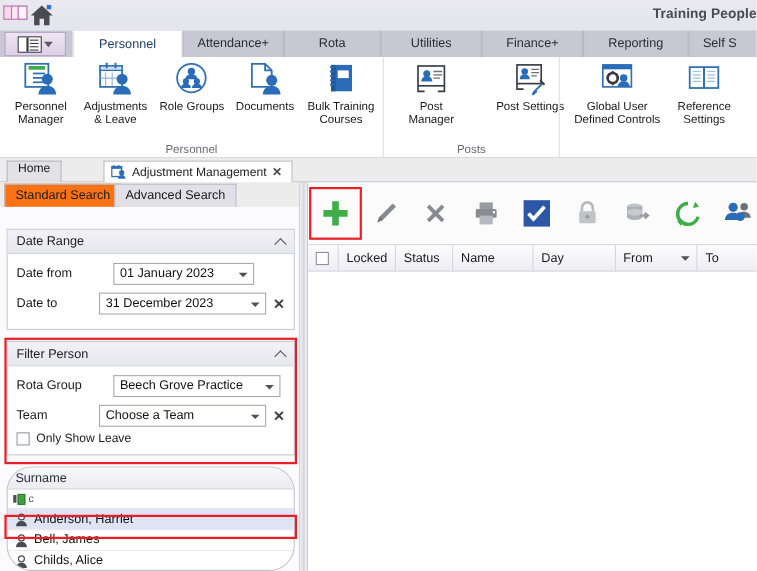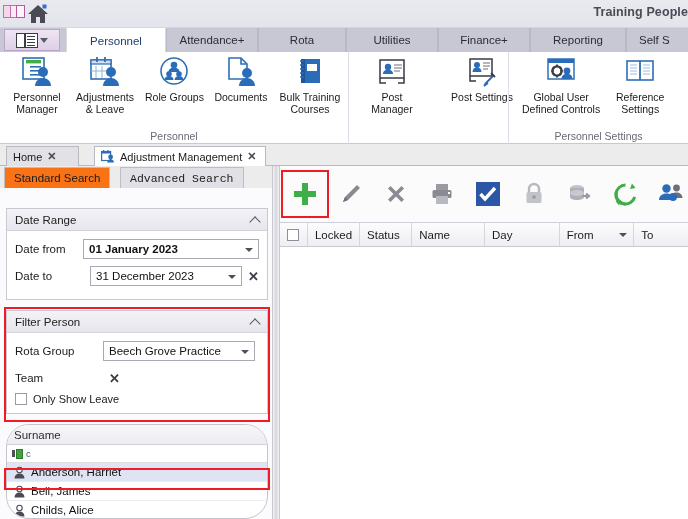--- a/index.html
+++ b/index.html
@@ -346,20 +346,21 @@
             <path d="M6.5 16c0-3 2-4.4 4.5-4.4s4.5 1.4 4.5 4.4z" fill="#2b6cb8"></path>
             <path d="M17 7h7M17 10h7M17 13h5" stroke="#6f6f7a" stroke-width="1.2"></path>
             <path d="M4 20v5h6" fill="none" stroke="#3a3a44" stroke-width="1.5"></path>
             <path d="M19 28l8-8M21 26l-3 4 4-3" fill="#2b6cb8" stroke="#2b6cb8" stroke-width="1.8"></path>
             <path d="M25 17l4 4" stroke="#3a3a44" stroke-width="1.8"></path>
           </svg>
         </div>
         <div class="glabel">Post Settings</div>
       </div>
     </div>
+    <div class="gcaption">Posts</div>
   </div>
 
   <div class="rgroup" style="left:508px;width:180px;">
     <div class="gitems" style="padding-left:8px;">
       <div class="gitem" style="min-width:88px">
         <div class="gicon">
           <svg width="32" height="32" viewBox="0 0 32 32">
             <rect x="3" y="3" width="26" height="20" fill="#fff" stroke="#2f6fb5" stroke-width="1.5"></rect>
             <rect x="3" y="3" width="26" height="4" fill="#2b6cb8"></rect>
             <circle cx="12" cy="15" r="4.6" fill="none" stroke="#3a3a44" stroke-width="2.4"></circle>
@@ -376,26 +377,25 @@
           <svg width="32" height="32" viewBox="0 0 32 32">
             <rect x="3" y="5" width="26" height="19" fill="#fff" stroke="#2f6fb5" stroke-width="1.6"></rect>
             <path d="M16 5v19" stroke="#2f6fb5" stroke-width="1.8"></path>
             <path d="M6 9h7M6 12h7M6 15h7M6 18h7M19 9h7M19 12h7M19 15h7M19 18h7" stroke="#9bc0e2" stroke-width="1.1"></path>
           </svg>
         </div>
         <div class="glabel">Reference
 Settings</div>
       </div>
     </div>
-    <div class="gcaption">Personnel Settings</div>
   </div>
 </div>
 
 <div class="doctabs">
-  <div class="dtab" style="left:6px;width:73px;">
+  <div class="dtab" style="left:6px;width:50px;flex-direction:column;">
     <span>Home</span>
     <span class="x">✕</span>
   </div>
   <div class="dtab active" style="left:74px;width:172px;margin-left:20px;">
     <span class="dtab-ico">
       <svg width="14" height="13" viewBox="0 0 14 13">
         <rect x="0.6" y="1.5" width="9" height="9" fill="#fff" stroke="#2f6fb5" stroke-width="1.2"></rect>
         <rect x="0.6" y="1.5" width="9" height="2" fill="#2b6cb8"></rect>
         <path d="M2.6 0v2M7 0v2" stroke="#2f6fb5" stroke-width="1.2"></path>
         <circle cx="9.6" cy="7" r="2.4" fill="#2b6cb8"></circle>
@@ -406,35 +406,35 @@
     <span class="x">✕</span>
   </div>
 </div>
 
 <div class="leftpane">
 
   <div class="searchtabs">
     <div class="stab active" style="left:4px;">
       <span>Standard Search</span>
     </div>
-    <div class="stab" style="left:120px;font-family:Liberation Mono, monospace;">
+    <div class="stab" style="left:104px;">
       <span>Advanced Search</span>
     </div>
   </div>
 
   <div class="sec" style="top:42px;">
     <div class="sec-head">
       <span>Date Range</span>
       <span class="chev"></span>
     </div>
     <div class="sec-body">
       <div class="frow">
         <div class="flabel">Date from</div>
         <div class="fctl">
-          <div class="combo" style="width:176px;font-weight:bold;">
+          <div class="combo" style="width:128px;">
             <span>01 January 2023</span>
             <span class="dd"></span>
           </div>
         </div>
       </div>
       <div class="frow">
         <div class="flabel">Date to</div>
         <div class="fctl">
           <div class="combo" style="width:152px;">
             <span>31 December 2023</span>
@@ -457,20 +457,24 @@
         <div class="fctl">
           <div class="combo" style="width:152px;">
             <span>Beech Grove Practice</span>
             <span class="dd"></span>
           </div>
         </div>
       </div>
       <div class="frow">
         <div class="flabel">Team</div>
         <div class="fctl">
+          <div class="combo" style="width:152px;">
+            <span>Choose a Team</span>
+            <span class="dd"></span>
+          </div>
           <span class="clr">✕</span>
         </div>
       </div>
       <div class="cbrow">
         <span class="cbox"></span>
         <span>Only Show Leave</span>
       </div>
     </div>
   </div>
 

